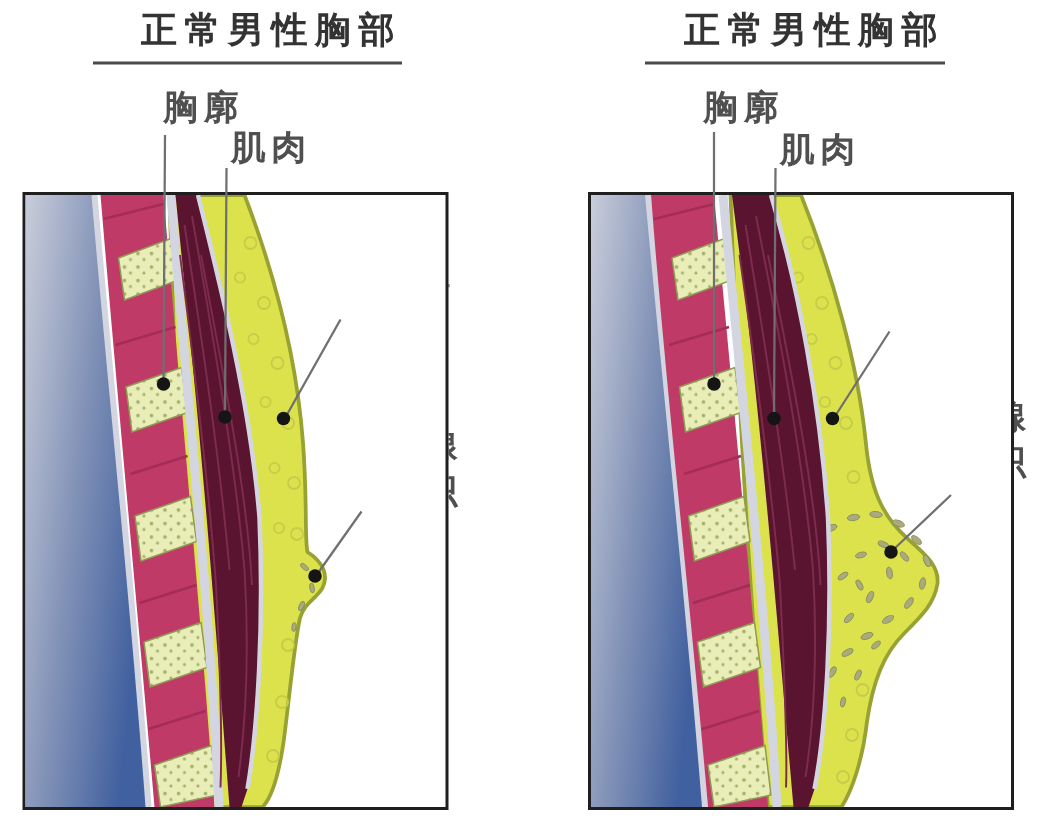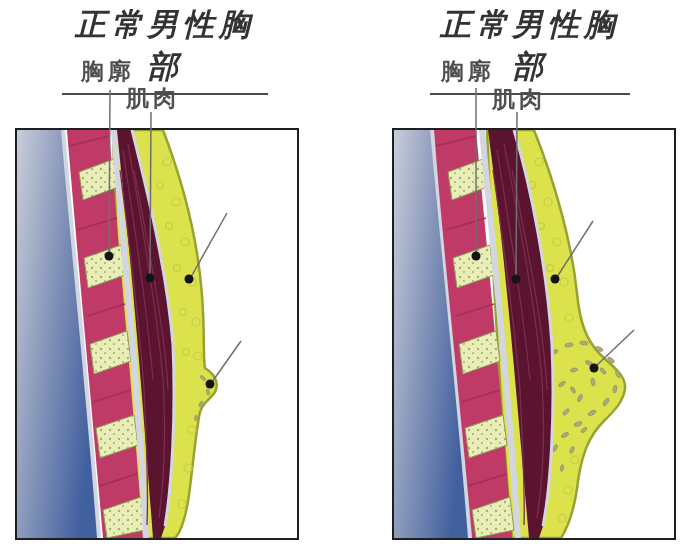--- a/index.html
+++ b/index.html
@@ -1,23 +1,23 @@
 <!DOCTYPE html>
 <html style="--c-bg: #ffffff; --c-frame: #1f1f1f; --c-title: #333333; --c-underline: #4a4a4a; --c-label: #4f4f4f; --c-chest_bg_light: #c9cdda; --c-chest_bg_dark: #41609f; --c-fascia: #d3d6e1; --c-intercostal: #bf3a66; --c-intercostal_dark: #a32d56; --c-rib: #e9edb7; --c-rib_dot: #a4b06a; --c-rib_edge: #8e9b55; --c-muscle: #5a1430; --c-muscle_striation: #7c2c4c; --c-fat: #dce24b; --c-fat_texture: #c6cc4a; --c-skin: #97a232; --c-gland: #a9ab7d; --c-gland_edge: #8a8d5e; --c-leader: #6f6f6f; --c-dot: #151515;"><head>
 <meta charset="utf-8">
 <style>
   html,body{margin:0;padding:0;background:#fff;}
   body{font-family:"Liberation Serif", serif;}
   .stage{position:relative;width:700px;height:547px;background:var(--c-bg,#ffffff);overflow:hidden;}
-  .fig-title{position:absolute;text-align:center;font-size:31px;font-weight:bold;letter-spacing:5px;
-    color:var(--c-title,#333);border-bottom:2px solid var(--c-underline,#4a4a4a);padding-bottom:5px;font-style:italic;}
+  .fig-title{position:absolute;text-align:right;font-size:24px;font-weight:bold;letter-spacing:5px;
+    color:var(--c-title,#333);border-bottom:2px solid var(--c-underline,#4a4a4a);padding-bottom:5px;}
   #title-left{left:62px;top:4px;width:206px;}
   #title-right{left:430px;top:4px;width:200px;}
   .anno{position:absolute;font-size:23px;font-weight:bold;letter-spacing:4px;
-    color:var(--c-label,#4f4f4f);line-height:1.3;white-space:nowrap;}
+    color:var(--c-label,#4f4f4f);line-height:1.3;white-space:nowrap;margin-left:28px;}
   .anno.wrap{white-space:normal;word-break:break-all;width:56px;}
   .panel{position:absolute;top:128px;width:280px;height:408px;border:2px solid var(--c-frame,#1f1f1f);background:#fff;}
   #panel-left{left:15px;}
   #panel-right{left:392px;}
   .panel svg{display:block;width:280px;height:408px;}
   .overlay{position:absolute;left:0;top:0;width:700px;height:547px;pointer-events:none;}
   
   .fascia{stroke:var(--c-fascia,#d3d6e1);fill:none;}
   .col{fill:var(--c-intercostal,#bf3a66);}
   .sep{stroke:var(--c-intercostal_dark,#a32d56);stroke-width:1.6;}

